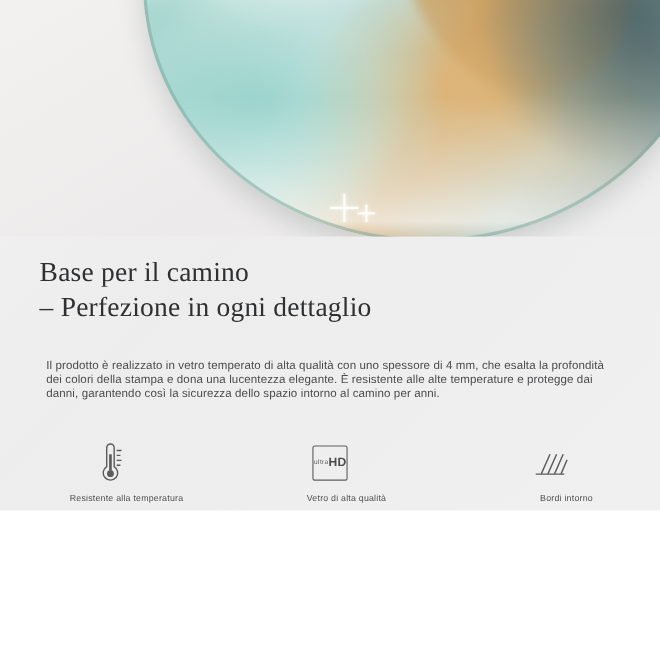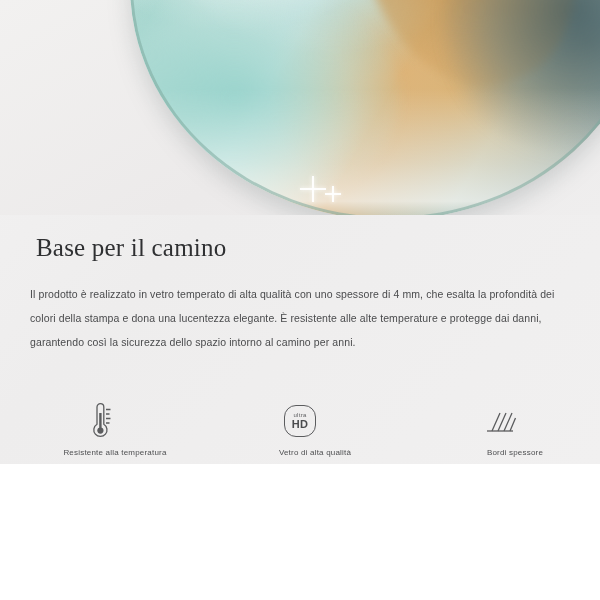--- a/index.html
+++ b/index.html
@@ -152,24 +152,24 @@
     font-size: 25px;
     line-height: 32px;
     font-weight: 400;
     color: #2f3032;
     letter-spacing: 0.2px;
   }
   .headline .line2 {
     display: block;
   }
   .paragraph {
-    margin: 0;
+    margin: 12px;
     padding: 18px 30px 0 30px;
     font-size: 10.5px;
-    line-height: 24px;
+    line-height: 13px;
     color: #4a4b4d;
     letter-spacing: 0.1px;
   }
 
   
   .features {
     position: absolute;
     left: 0;
     top: 398px;
     width: 600px;
@@ -196,25 +196,25 @@
     letter-spacing: 0.2px;
     text-align: center;
     margin-top: 4px;
     margin-left: 30px;
   }
   svg { display: block; }
   .ultrahd-box {
     width: 30px;
     height: 30px;
     border: 1.4px solid #5b5c5e;
-    border-radius: 12px;
+    border-radius: 2px;
     display: flex;
-    flex-direction: column;
+    flex-direction: row;
     align-items: center;
-    justify-content: center;
+    justify-content: flex-end;
     line-height: 1;
   }
   .ultrahd-box .u1 {
     font-size: 6px;
     color: #5b5c5e;
     letter-spacing: 0.3px;
   }
   .ultrahd-box .u2 {
     font-size: 11px;
     font-weight: bold;
@@ -238,20 +238,21 @@
       <div class="edge-shine"></div>
       <div class="rim"></div>
     </div>
     <div class="sparkle s1"></div>
     <div class="sparkle s2"></div>
   </div>
 
   <div class="content">
     <h1 class="headline">
       <span>Base per il camino</span>
+      <span class="line2">– Perfezione in ogni dettaglio</span>
     </h1>
     <p class="paragraph">Il prodotto è realizzato in vetro temperato di alta qualità con uno spessore di 4 mm, che esalta la profondità dei colori della stampa e dona una lucentezza elegante. È resistente alle alte temperature e protegge dai danni, garantendo così la sicurezza dello spazio intorno al camino per anni.</p>
   </div>
 
   <div class="features">
 
     <div class="feature">
       <div class="icon-wrap">
         <svg width="34" height="40" viewBox="0 0 34 40" fill="none" stroke="#5b5c5e" stroke-width="1.3">
           <path d="M14 6a3.4 3.4 0 0 1 6.8 0v17.2a6.6 6.6 0 1 1-6.8 0V6z"></path>
@@ -275,21 +276,21 @@
 
 
 
     <div class="feature">
       <div class="icon-wrap">
         <svg width="38" height="34" viewBox="0 0 38 34" fill="none" stroke="#5b5c5e" stroke-width="1.3">
           <path d="M6 27h26"></path>
           <path d="M11 27 19 9M17 27 25 9M23 27 31 9M29 27 34.5 14"></path>
         </svg>
       </div>
-      <div class="caption">Bordi spessore</div>
+      <div class="caption">Bordi intorno</div>
     </div>
 
     <div class="feature">
       <div class="icon-wrap">
         <svg width="40" height="36" viewBox="0 0 40 36" fill="none" stroke="#5b5c5e" stroke-width="1.3">
           <path d="M20 2v7M16.6 6.2 20 9.6l3.4-3.4" stroke-width="1.5"></path>
           <path d="M4 13h32M4 23h32"></path>
           <path d="M6 23l5-10M12 23l5-10M18 23l5-10M24 23l5-10M30 23l5-10"></path>
           <path d="M20 34v-7M16.6 29.8 20 26.4l3.4 3.4" stroke-width="1.5"></path>
         </svg>

